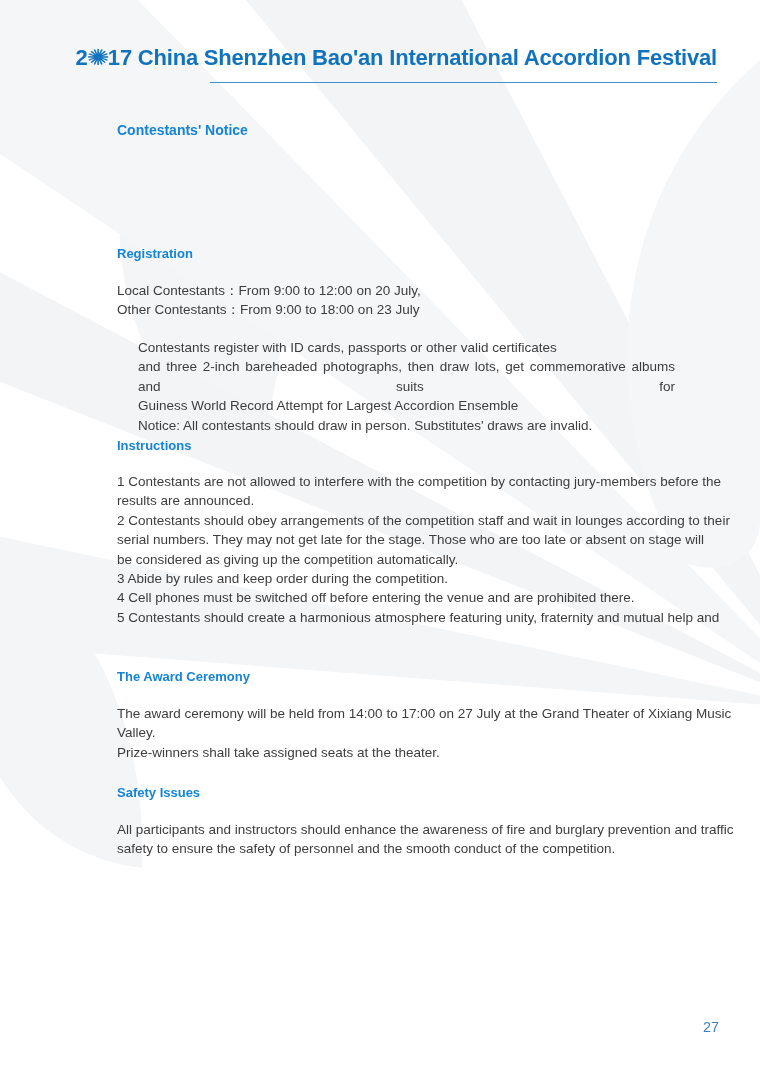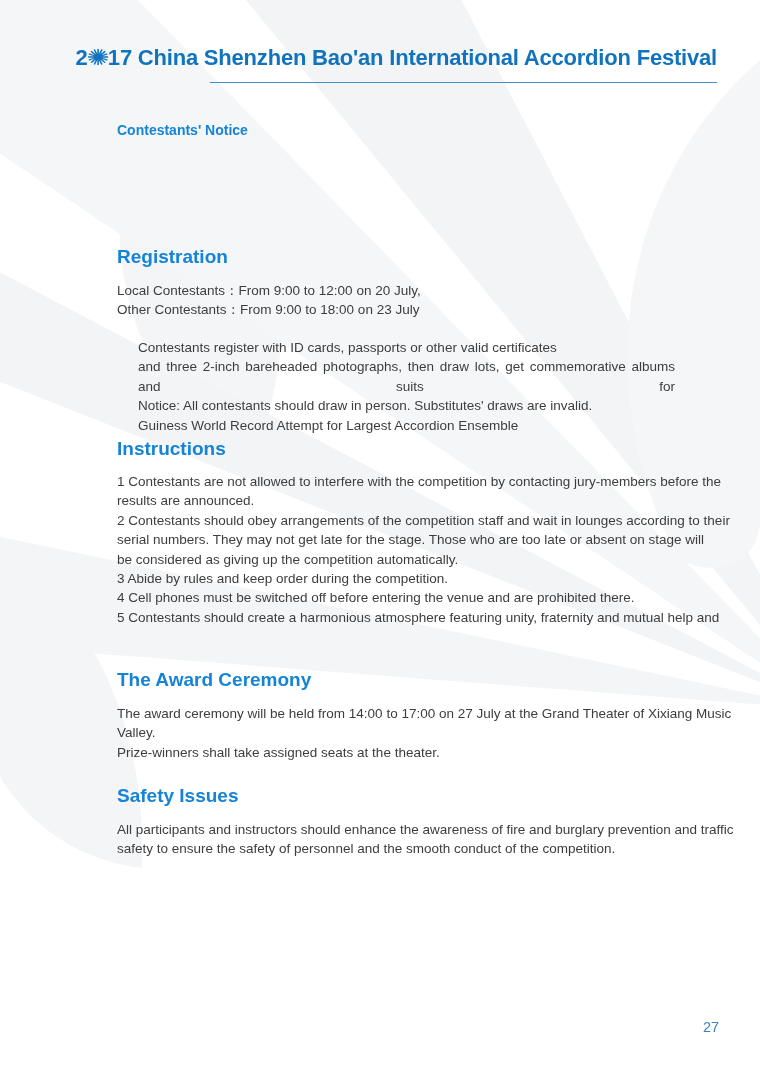--- a/index.html
+++ b/index.html
@@ -39,21 +39,21 @@
     background:var(--rule);
   }
   .page-title{
     top:122px;left:117px;
     font-size:14px;font-weight:700;
     color:var(--accent);
     white-space:nowrap;
   }
   .sec-heading{
     left:117px;
-    font-size:19px;font-weight:700;
+    font-size:13px;font-weight:700;
     color:var(--accent);
     white-space:nowrap;
   }
   .sec-registration{top:246px;}
   .sec-instructions{top:438px;}
   .sec-award{top:669px;}
   .sec-safety{top:785px;}
 
   .body-block{
     left:117px;width:537px;
@@ -103,22 +103,22 @@
   <div class="layer sec-heading sec-registration">Registration</div>
 
   <div class="layer body-block blk-schedule">
     <div class="line">Local Contestants：From 9:00 to 12:00 on 20 July,</div>
     <div class="line">Other Contestants：From 9:00 to 18:00 on 23 July</div>
   </div>
 
   <div class="layer body-block blk-reg-para">
     <div class="line">Contestants register with ID cards, passports or other valid certificates</div>
     <div class="line just">and three 2-inch bareheaded photographs, then draw lots, get commemorative albums and suits for</div>
+    <div class="line">Guiness World Record Attempt for Largest Accordion Ensemble</div>
     <div class="line">Notice: All contestants should draw in person. Substitutes' draws are invalid.</div>
-    <div class="line">Guiness World Record Attempt for Largest Accordion Ensemble</div>
   </div>
 
   <div class="layer sec-heading sec-instructions">Instructions</div>
 
   <div class="layer body-block blk-instructions">
     <div class="line">1 Contestants are not allowed to interfere with the competition by contacting jury-members before the</div>
     <div class="line">results are announced.</div>
     <div class="line">2 Contestants should obey arrangements of the competition staff and wait in lounges according to their</div>
     <div class="line">serial numbers. They may not get late for the stage. Those who are too late or absent on stage will</div>
     <div class="line">be considered as giving up the competition automatically.</div>

